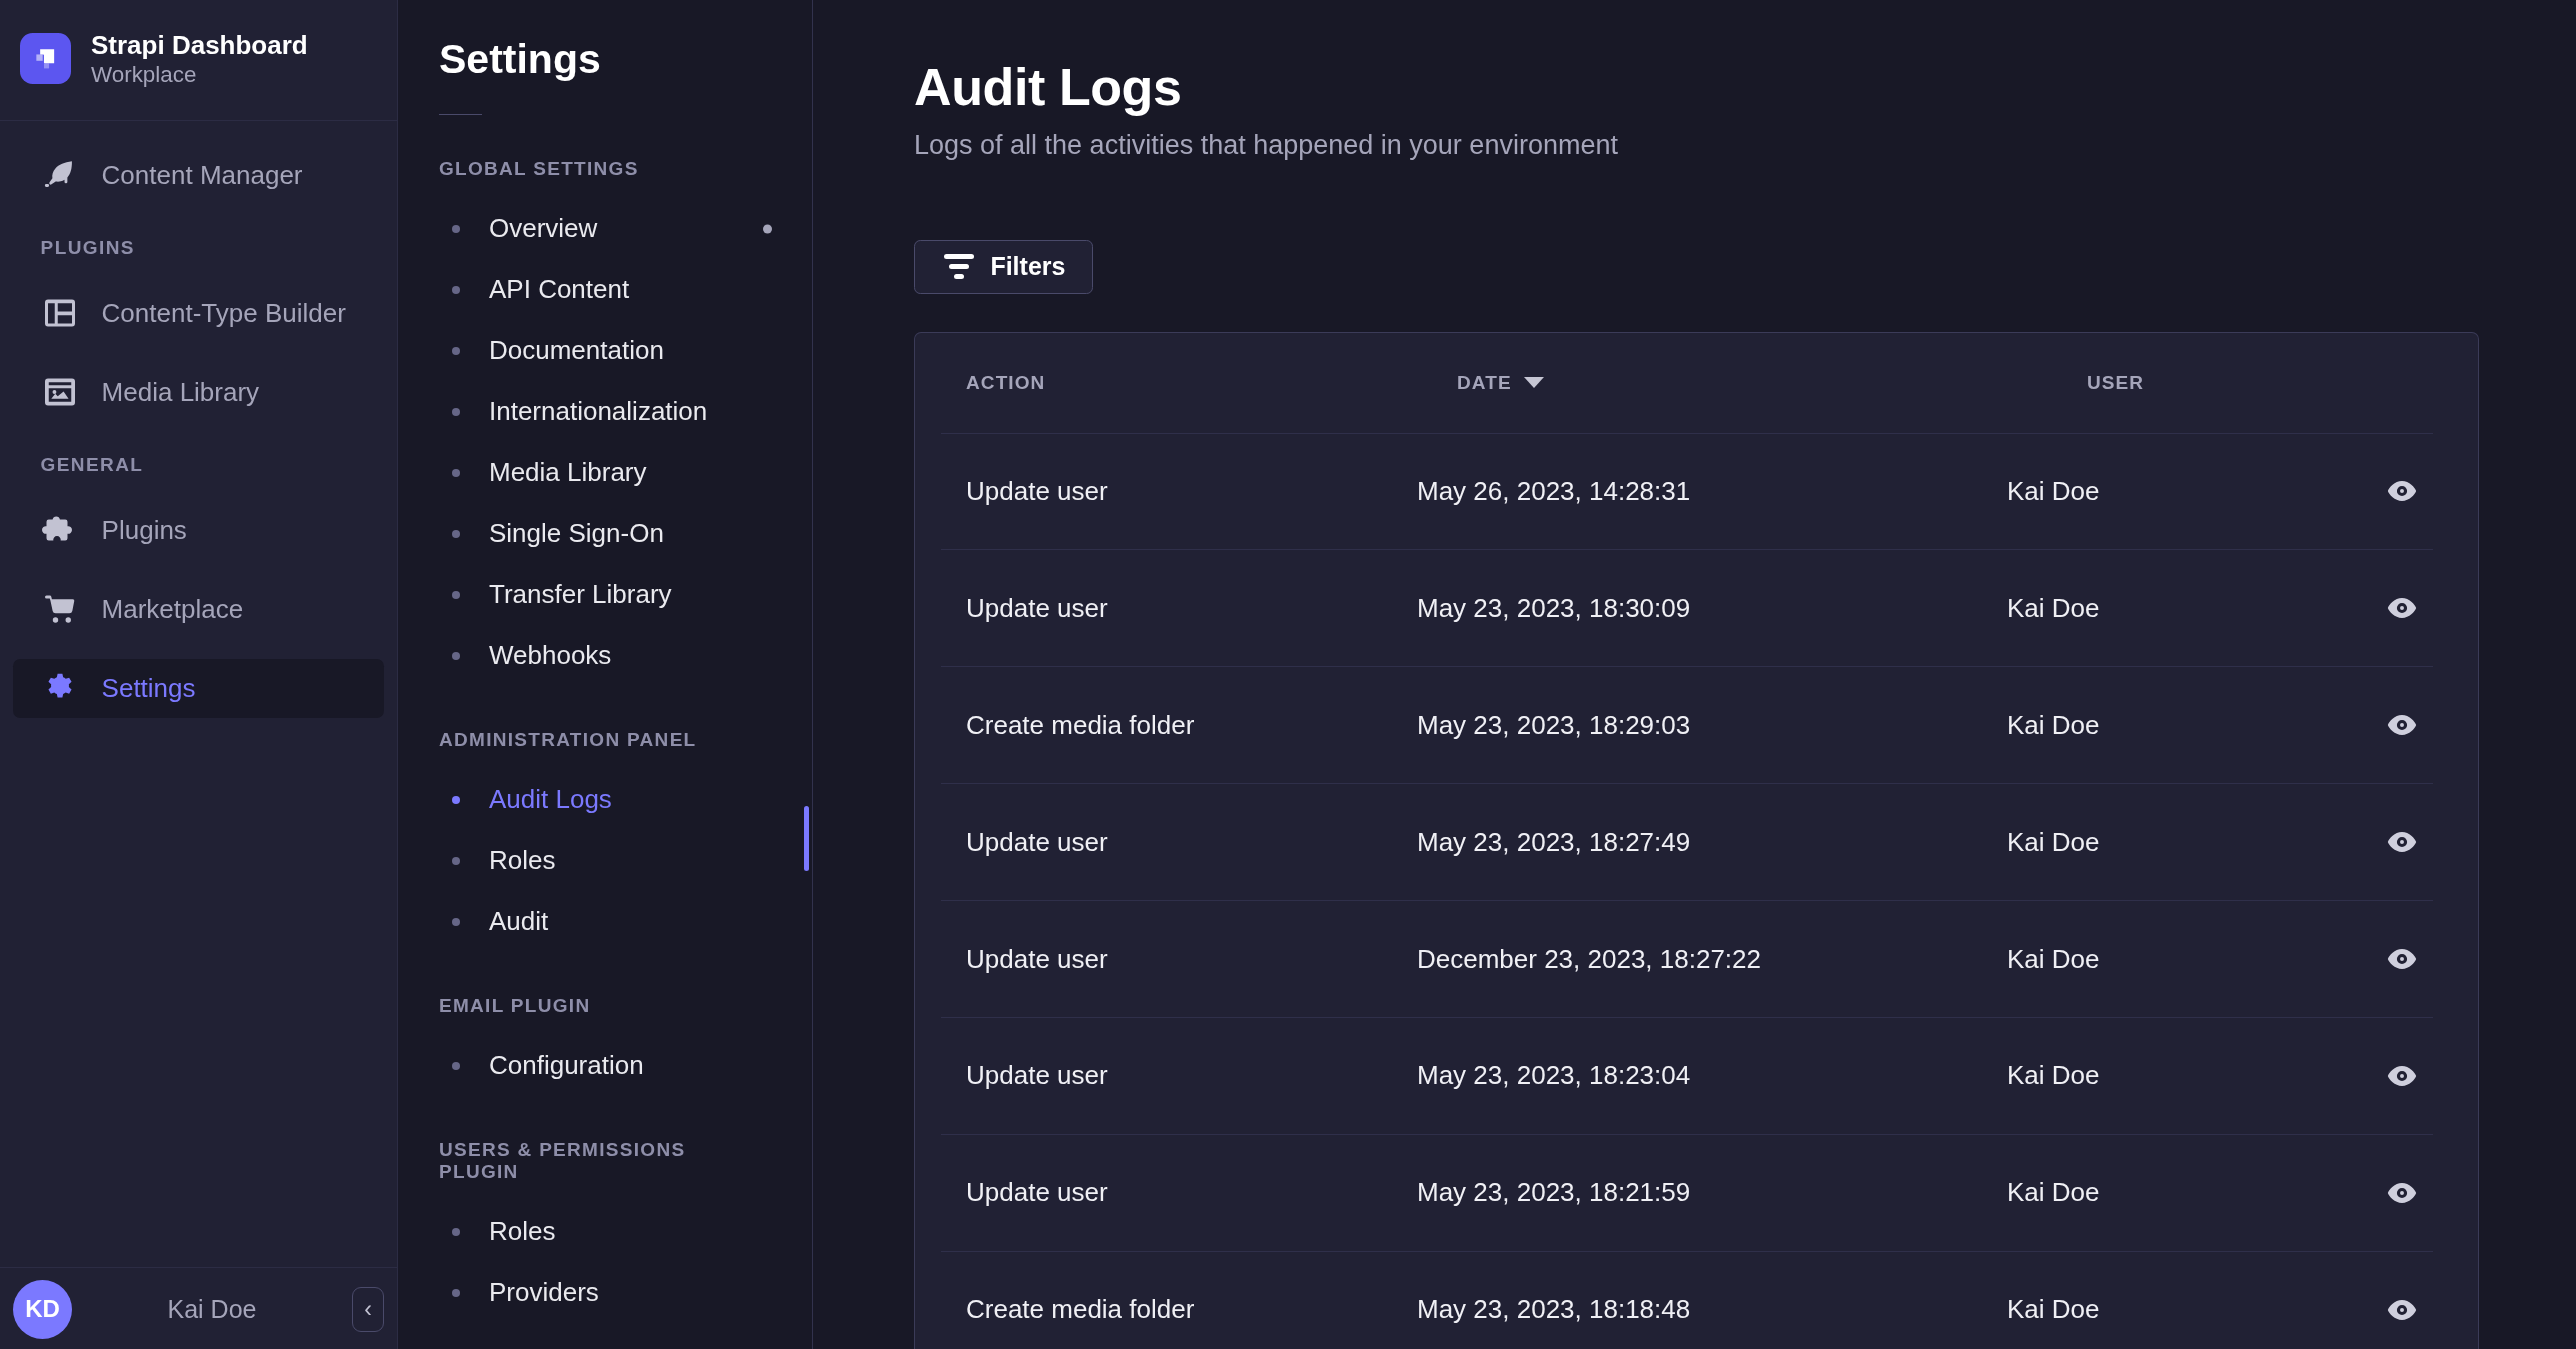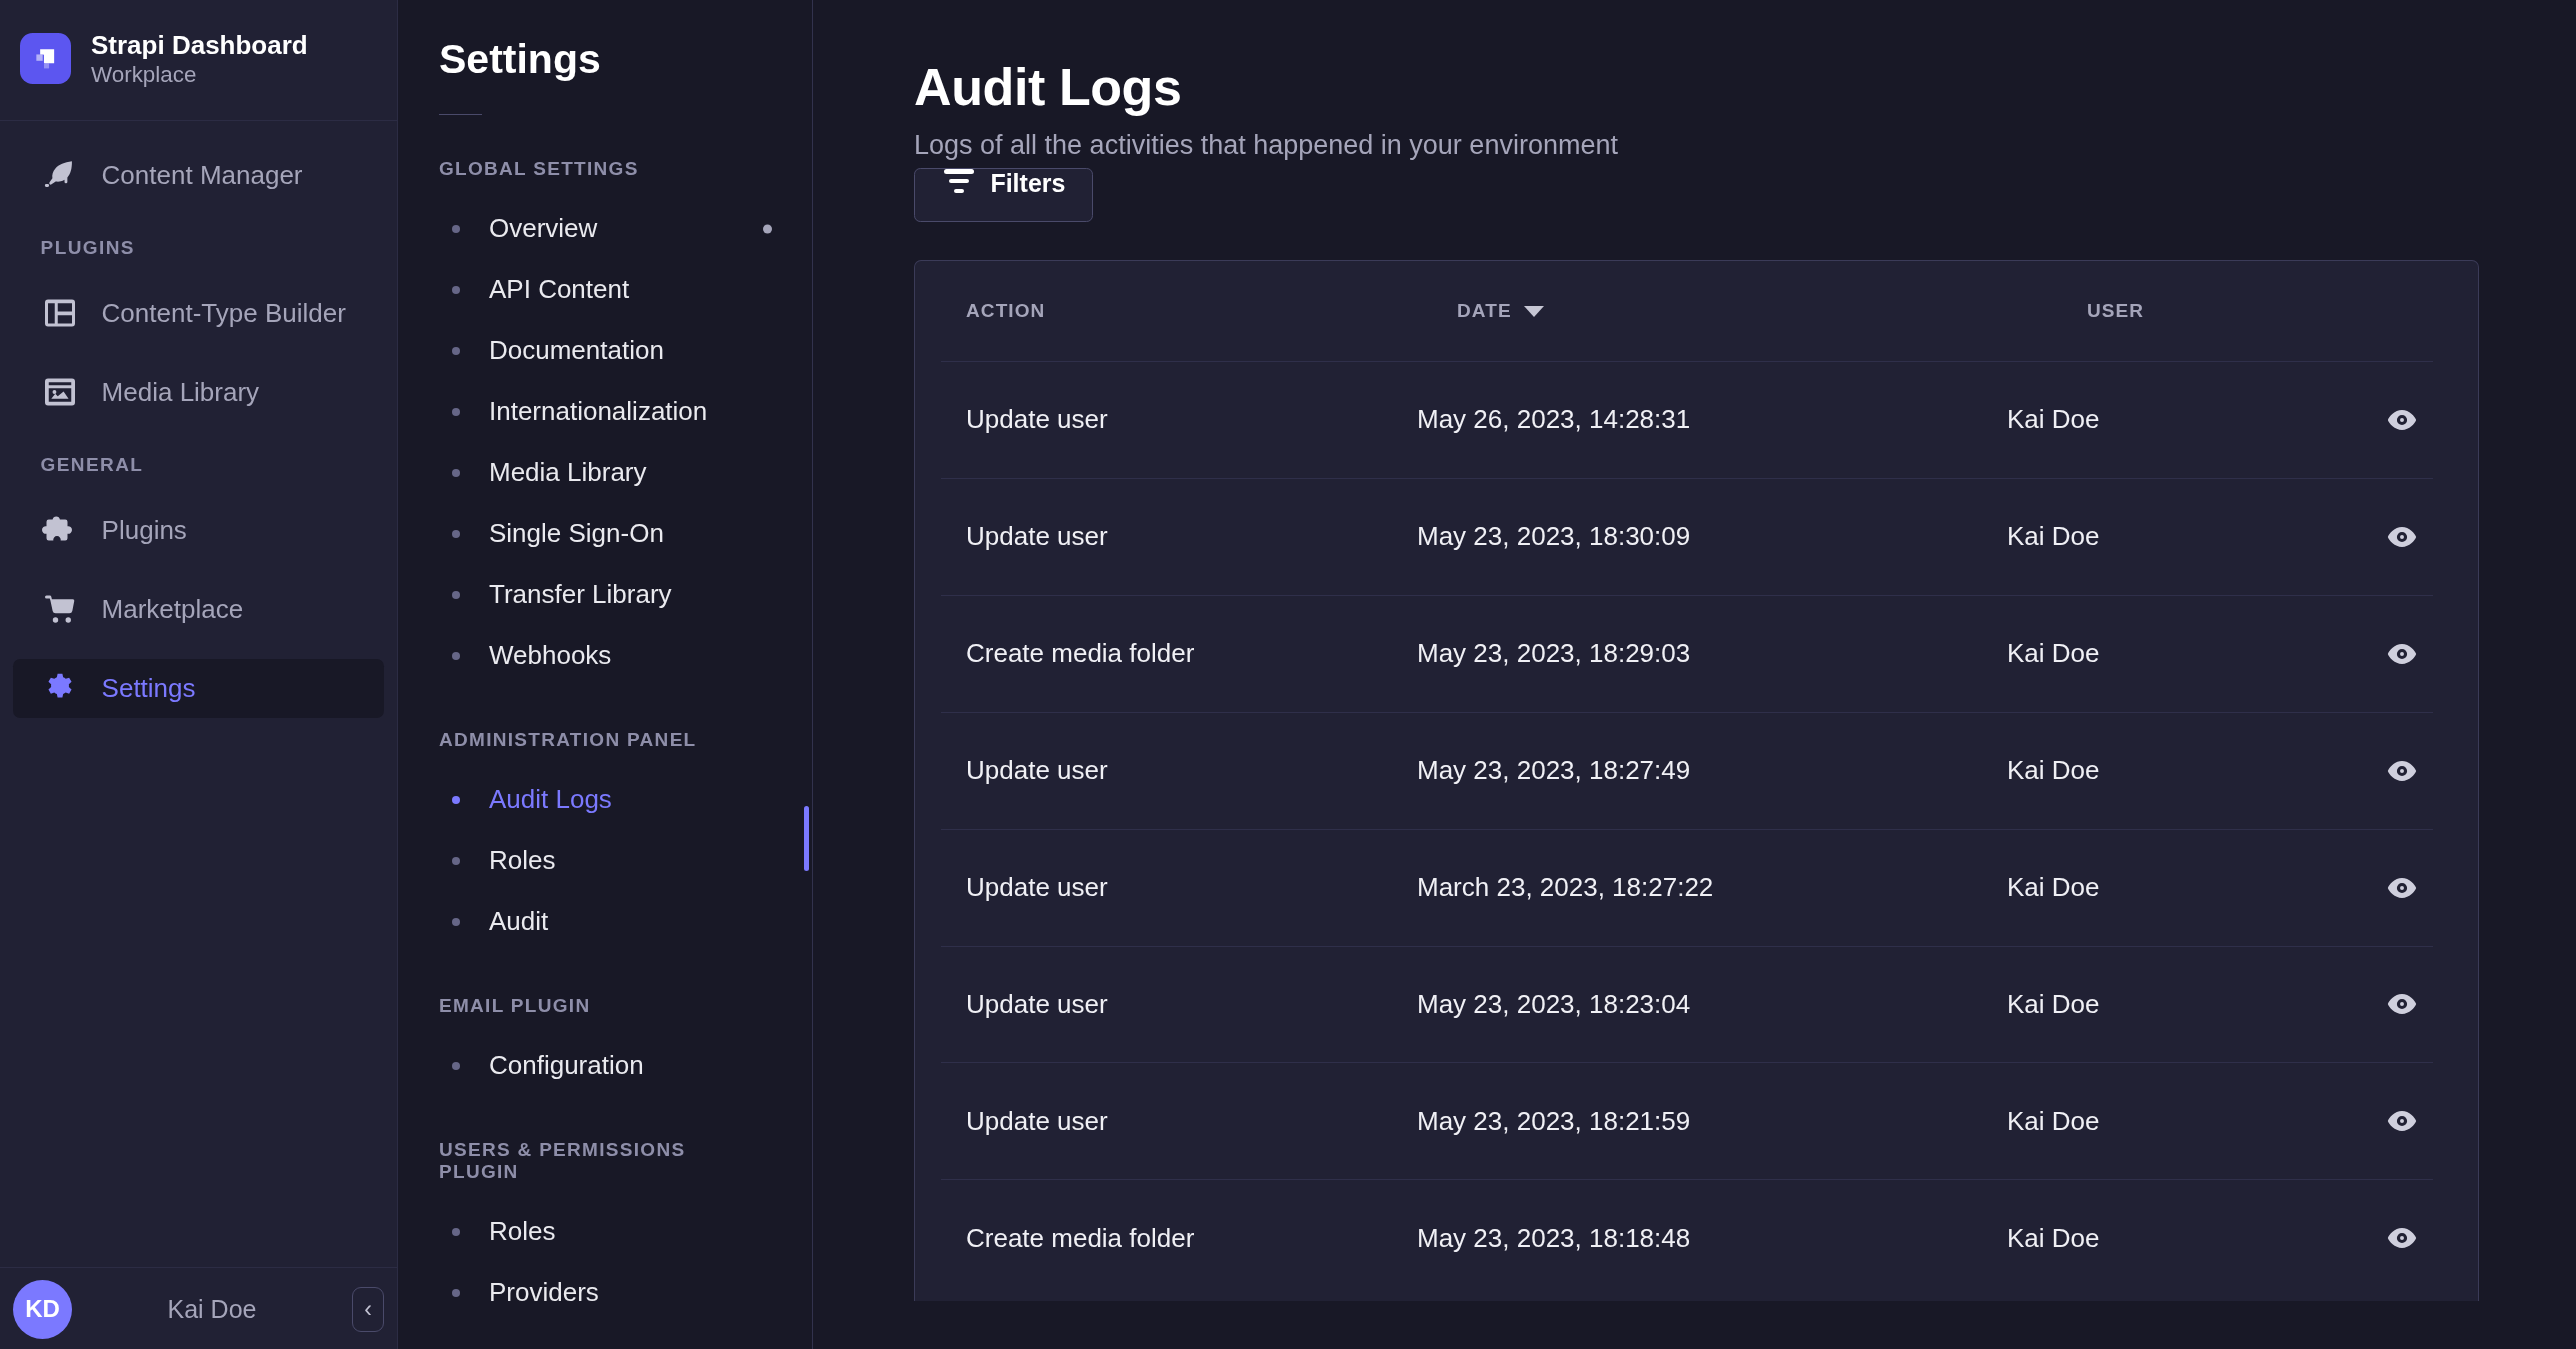--- a/index.html
+++ b/index.html
@@ -77,21 +77,21 @@
   }
   .subnav-scrollthumb {
     position:absolute; right:2.7px; top:806px; width:5.4px; height:65px;
     border-radius:2.7px; background:#7b79ff; cursor:grab;
   }
   
   .main { flex:1; height:100%; padding:57px 96px 0 101px; background:#181826; overflow:hidden; }
   .page-title { font-size:52px; font-weight:700; color:#fff; letter-spacing:-0.4px; }
   .page-subtitle { margin-top:12.6px; font-size:27px; color:#a5a5ba; }
   .filters-btn {
-    height:54px; padding:0 27px; display:inline-flex; gap:14.4px;
+    margin-top:79px; height:54px; padding:0 27px; display:inline-flex; align-items:center; gap:14.4px;
     background:#212134; border:0.9px solid #4a4a6a; border-radius:6.3px; cursor:pointer;
   }
   .filters-btn .label { color:#fff; font-size:25px; font-weight:600; }
   .filter-glyph { display:flex; flex-direction:column; align-items:center; gap:5.4px; width:34px; }
   .filter-glyph i { display:block; height:4.5px; border-radius:2.7px; background:#fff; }
   .filter-glyph i:nth-child(1){ width:30.5px; } .filter-glyph i:nth-child(2){ width:20px; } .filter-glyph i:nth-child(3){ width:10.8px; }
   
   .card {
     margin-top:38px; width:1565px; background:#212134;
     border:0.9px solid #3b3b58; border-radius:7.2px 7.2px 0 0; border-bottom:none;
@@ -347,21 +347,21 @@
       <button class="eye-btn">
           <svg viewBox="0 0 24 24">
             <path d="M12 5c-5.2 0-9.1 4.6-10 7 .9 2.4 4.8 7 10 7s9.1-4.6 10-7c-.9-2.4-4.8-7-10-7zm0 10.6a3.6 3.6 0 1 1 0-7.2 3.6 3.6 0 0 1 0 7.2zm0-2.2a1.4 1.4 0 1 0 0-2.8 1.4 1.4 0 0 0 0 2.8z" fill-rule="evenodd"></path>
           </svg>
         </button>
     </div>
     <div class="row-sep"></div>
 
     <div class="trow">
       <div class="td">Update user</div>
-      <div class="td">March 23, 2023, 18:27:22</div>
+      <div class="td">December 23, 2023, 18:27:22</div>
       <div class="td">Kai Doe</div>
       <button class="eye-btn">
           <svg viewBox="0 0 24 24">
             <path d="M12 5c-5.2 0-9.1 4.6-10 7 .9 2.4 4.8 7 10 7s9.1-4.6 10-7c-.9-2.4-4.8-7-10-7zm0 10.6a3.6 3.6 0 1 1 0-7.2 3.6 3.6 0 0 1 0 7.2zm0-2.2a1.4 1.4 0 1 0 0-2.8 1.4 1.4 0 0 0 0 2.8z" fill-rule="evenodd"></path>
           </svg>
         </button>
     </div>
     <div class="row-sep"></div>
 
     <div class="trow">

